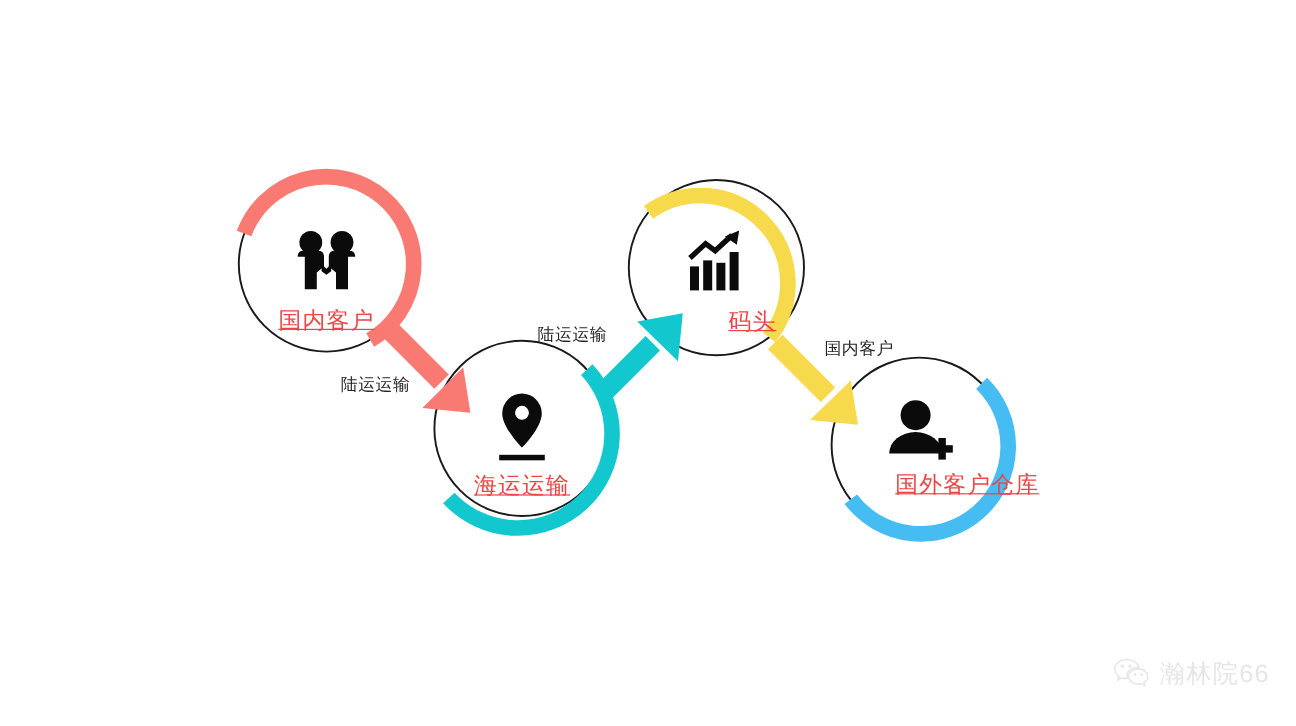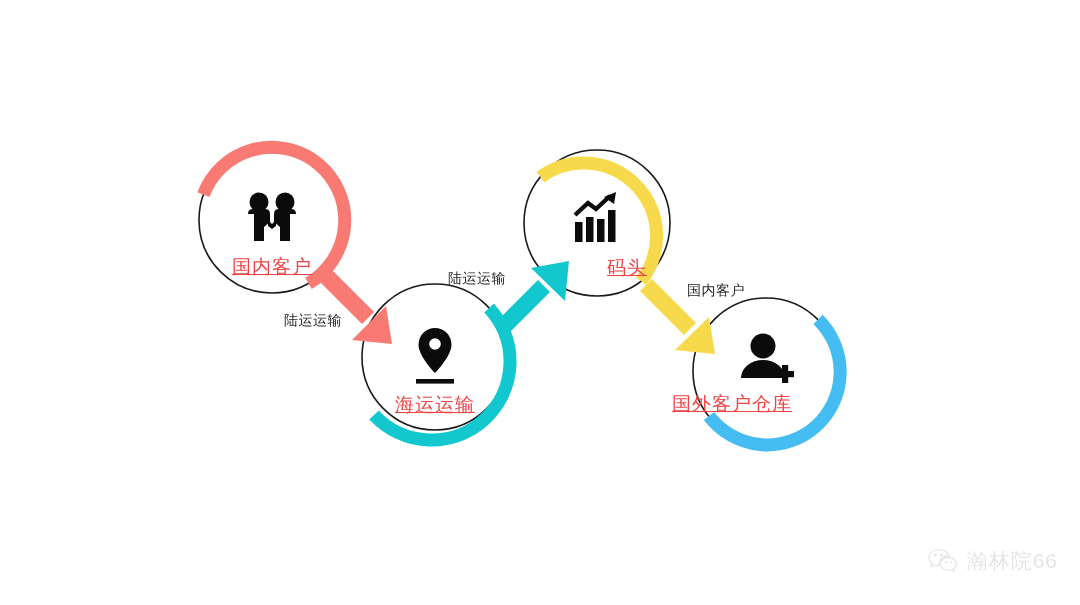--- a/index.html
+++ b/index.html
@@ -128,21 +128,21 @@
         <rect x="-9" y="-3" width="18" height="6.2" fill="#0B0B0B"></rect>
         <rect x="-3" y="-9" width="6.2" height="18" fill="#0B0B0B"></rect>
       </g>
     </g>
   </g>
 </svg>
 
 <div class="node-label" style="left:272px; top:267px;">国内客户</div>
 <div class="node-label" style="left:435px; top:405px;">海运运输</div>
 <div class="node-label" style="left:597px; top:268px;margin-left:30px;">码头</div>
-<div class="node-label" style="left:732px; top:404px;">国外客户仓库</div>
+<div class="node-label" style="left:806px; top:404px;">国外客户仓库</div>
 
 <div class="edge-label" style="left:313px; top:321px;">陆运运输</div>
 <div class="edge-label" style="left:477px; top:279px;">陆运运输</div>
 <div class="edge-label" style="left:716px; top:291px;">国内客户</div>
 
 <div id="watermark">
   <svg width="30" height="26" viewBox="0 0 30 26">
     <path d="M 10.5 1.6 C 5.2 1.6 1 5.2 1 9.6 c 0 2.5 1.4 4.7 3.5 6.2 l -0.9 2.8 l 3.2 -1.7 c 1.1 0.3 2.3 0.5 3.7 0.5 c 0.3 0 0.6 0 0.9 0 c -0.2 -0.6 -0.3 -1.3 -0.3 -2 c 0 -4.1 4 -7.4 9 -7.4 c 0.3 0 0.6 0 0.9 0 C 20.2 4.3 15.9 1.6 10.5 1.6 z" fill="none" stroke="#b9b9b9" stroke-width="1.3"></path>
     <circle cx="7.3" cy="7.2" r="1.35" fill="#b9b9b9"></circle>
     <circle cx="13.6" cy="7.2" r="1.35" fill="#b9b9b9"></circle>

